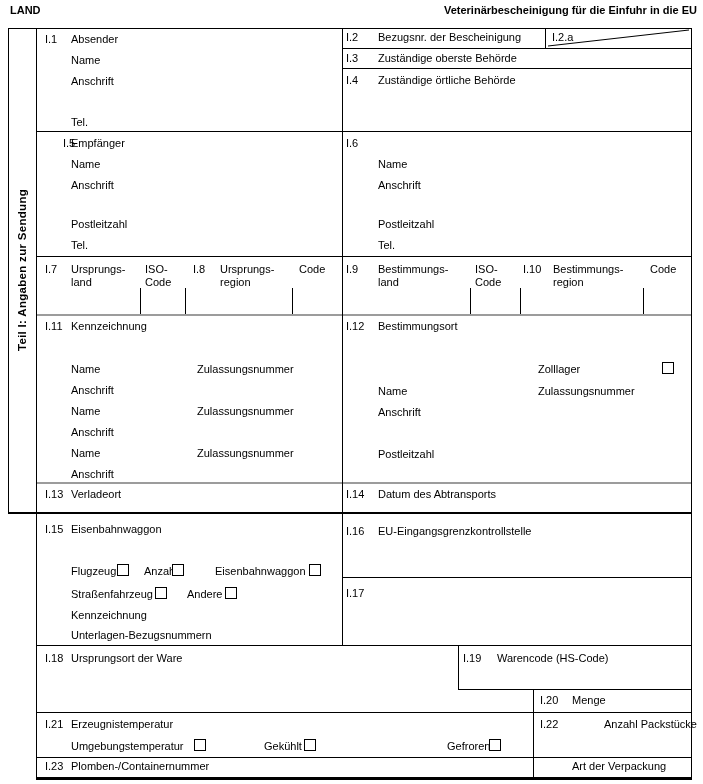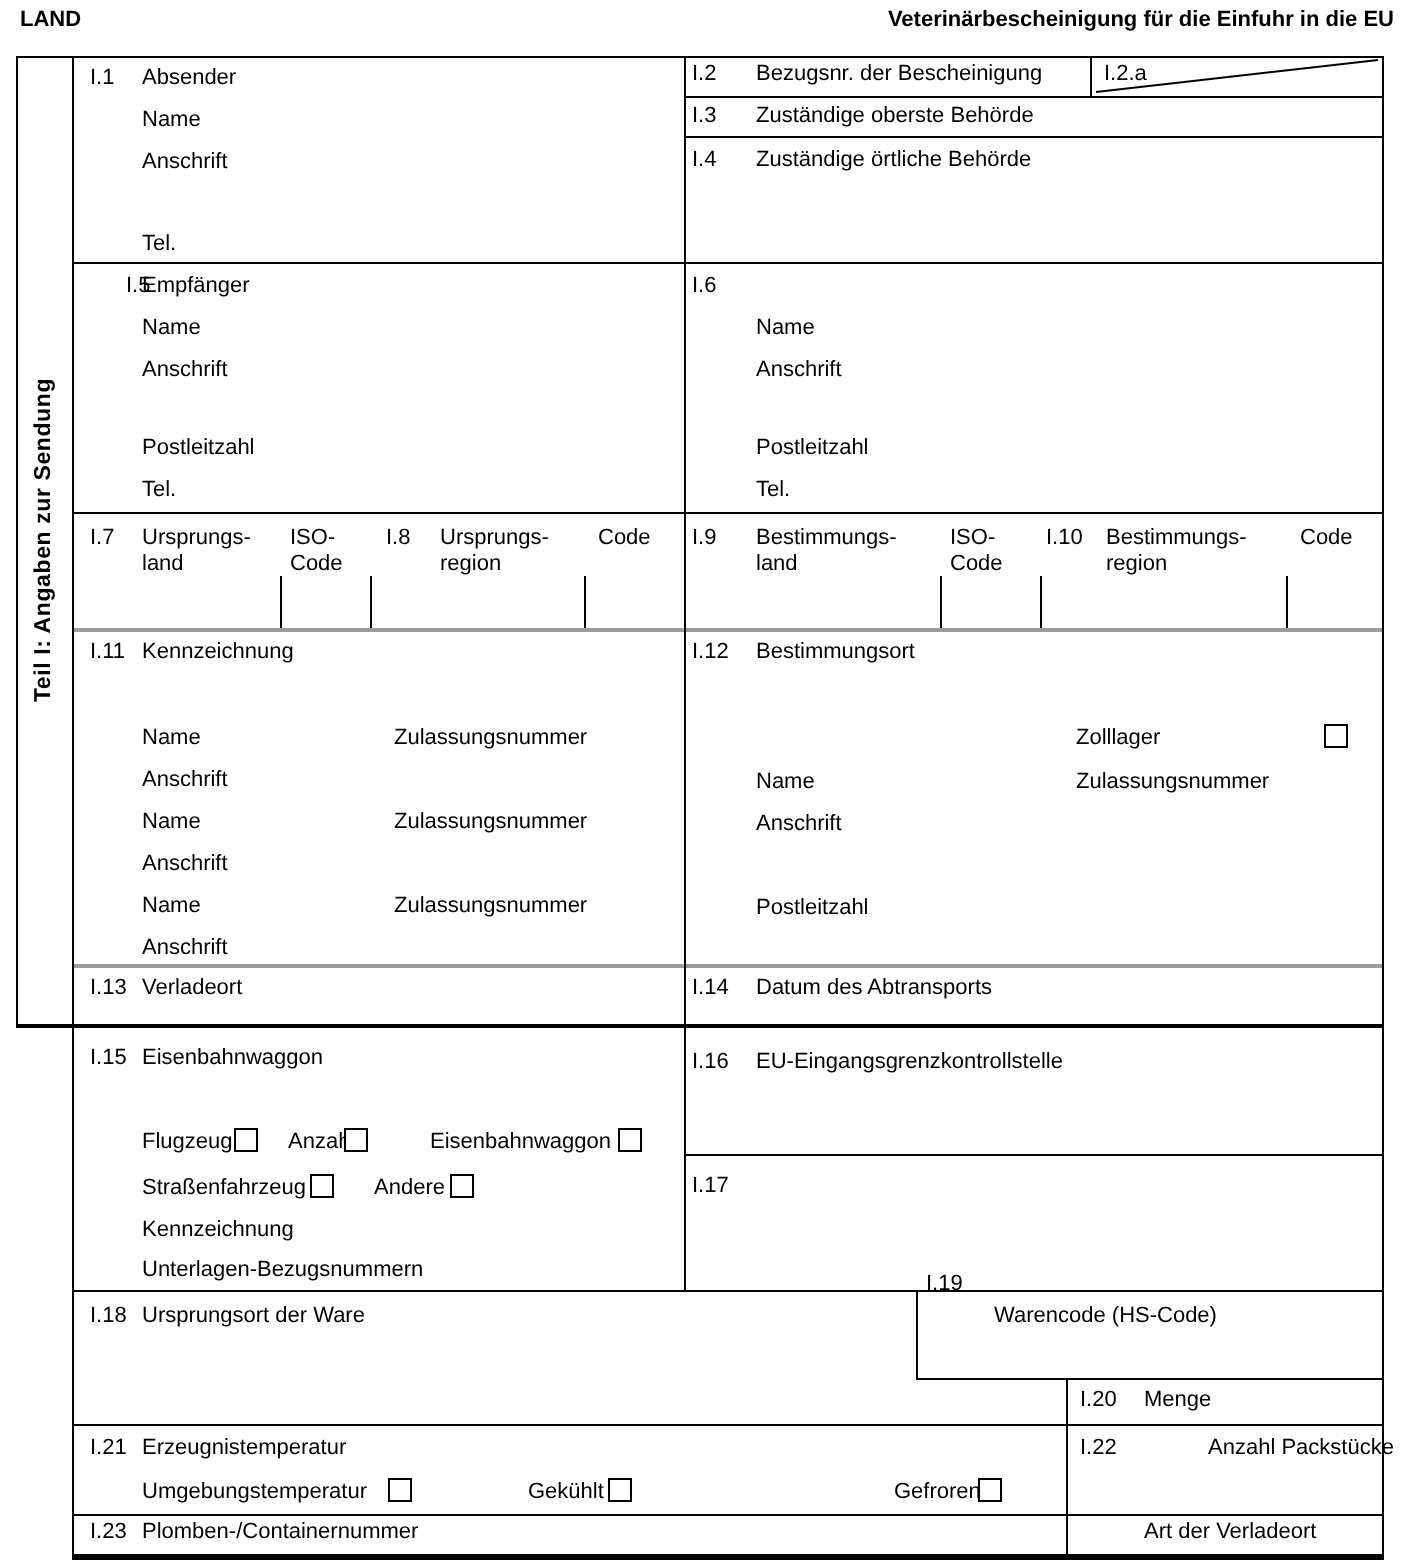--- a/index.html
+++ b/index.html
@@ -149,34 +149,34 @@
   <div class="cb" style="left:225px;top:587px"></div>
   <div class="t" style="left:71px;top:609px">Kennzeichnung</div>
   <div class="t" style="left:71px;top:629px">Unterlagen-Bezugsnummern</div>
 
   <div class="t" style="left:346px;top:525px">I.16</div>
   <div class="t" style="left:378px;top:525px">EU-Eingangsgrenzkontrollstelle</div>
   <div class="t" style="left:346px;top:587px">I.17</div>
 
   <div class="t" style="left:45px;top:652px">I.18</div>
   <div class="t" style="left:71px;top:652px">Ursprungsort der Ware</div>
-  <div class="t" style="left:463px;top:636px">I.19</div>
+  <div class="t" style="left:463px;top:652px">I.19</div>
   <div class="t" style="left:497px;top:652px">Warencode (HS-Code)</div>
   <div class="t" style="left:540px;top:694px">I.20</div>
   <div class="t" style="left:572px;top:694px">Menge</div>
 
   <div class="t" style="left:45px;top:718px">I.21</div>
   <div class="t" style="left:71px;top:718px">Erzeugnistemperatur</div>
   <div class="t" style="left:71px;top:740px">Umgebungstemperatur</div>
   <div class="cb" style="left:194px;top:739px"></div>
   <div class="t" style="left:264px;top:740px">Gekühlt</div>
   <div class="cb" style="left:304px;top:739px"></div>
   <div class="t" style="left:447px;top:740px">Gefroren</div>
   <div class="cb" style="left:489px;top:739px"></div>
   <div class="t" style="left:540px;top:718px">I.22</div>
   <div class="t" style="left:604px;top:718px">Anzahl Packstücke</div>
 
   <div class="t" style="left:45px;top:760px">I.23</div>
   <div class="t" style="left:71px;top:760px">Plomben-/Containernummer</div>
   <div class="t" style="left:540px;top:800px">I.24</div>
-  <div class="t" style="left:572px;top:760px">Art der Verladeort</div>
+  <div class="t" style="left:572px;top:760px">Art der Verpackung</div>
 
 </div>
 
 </body></html>

